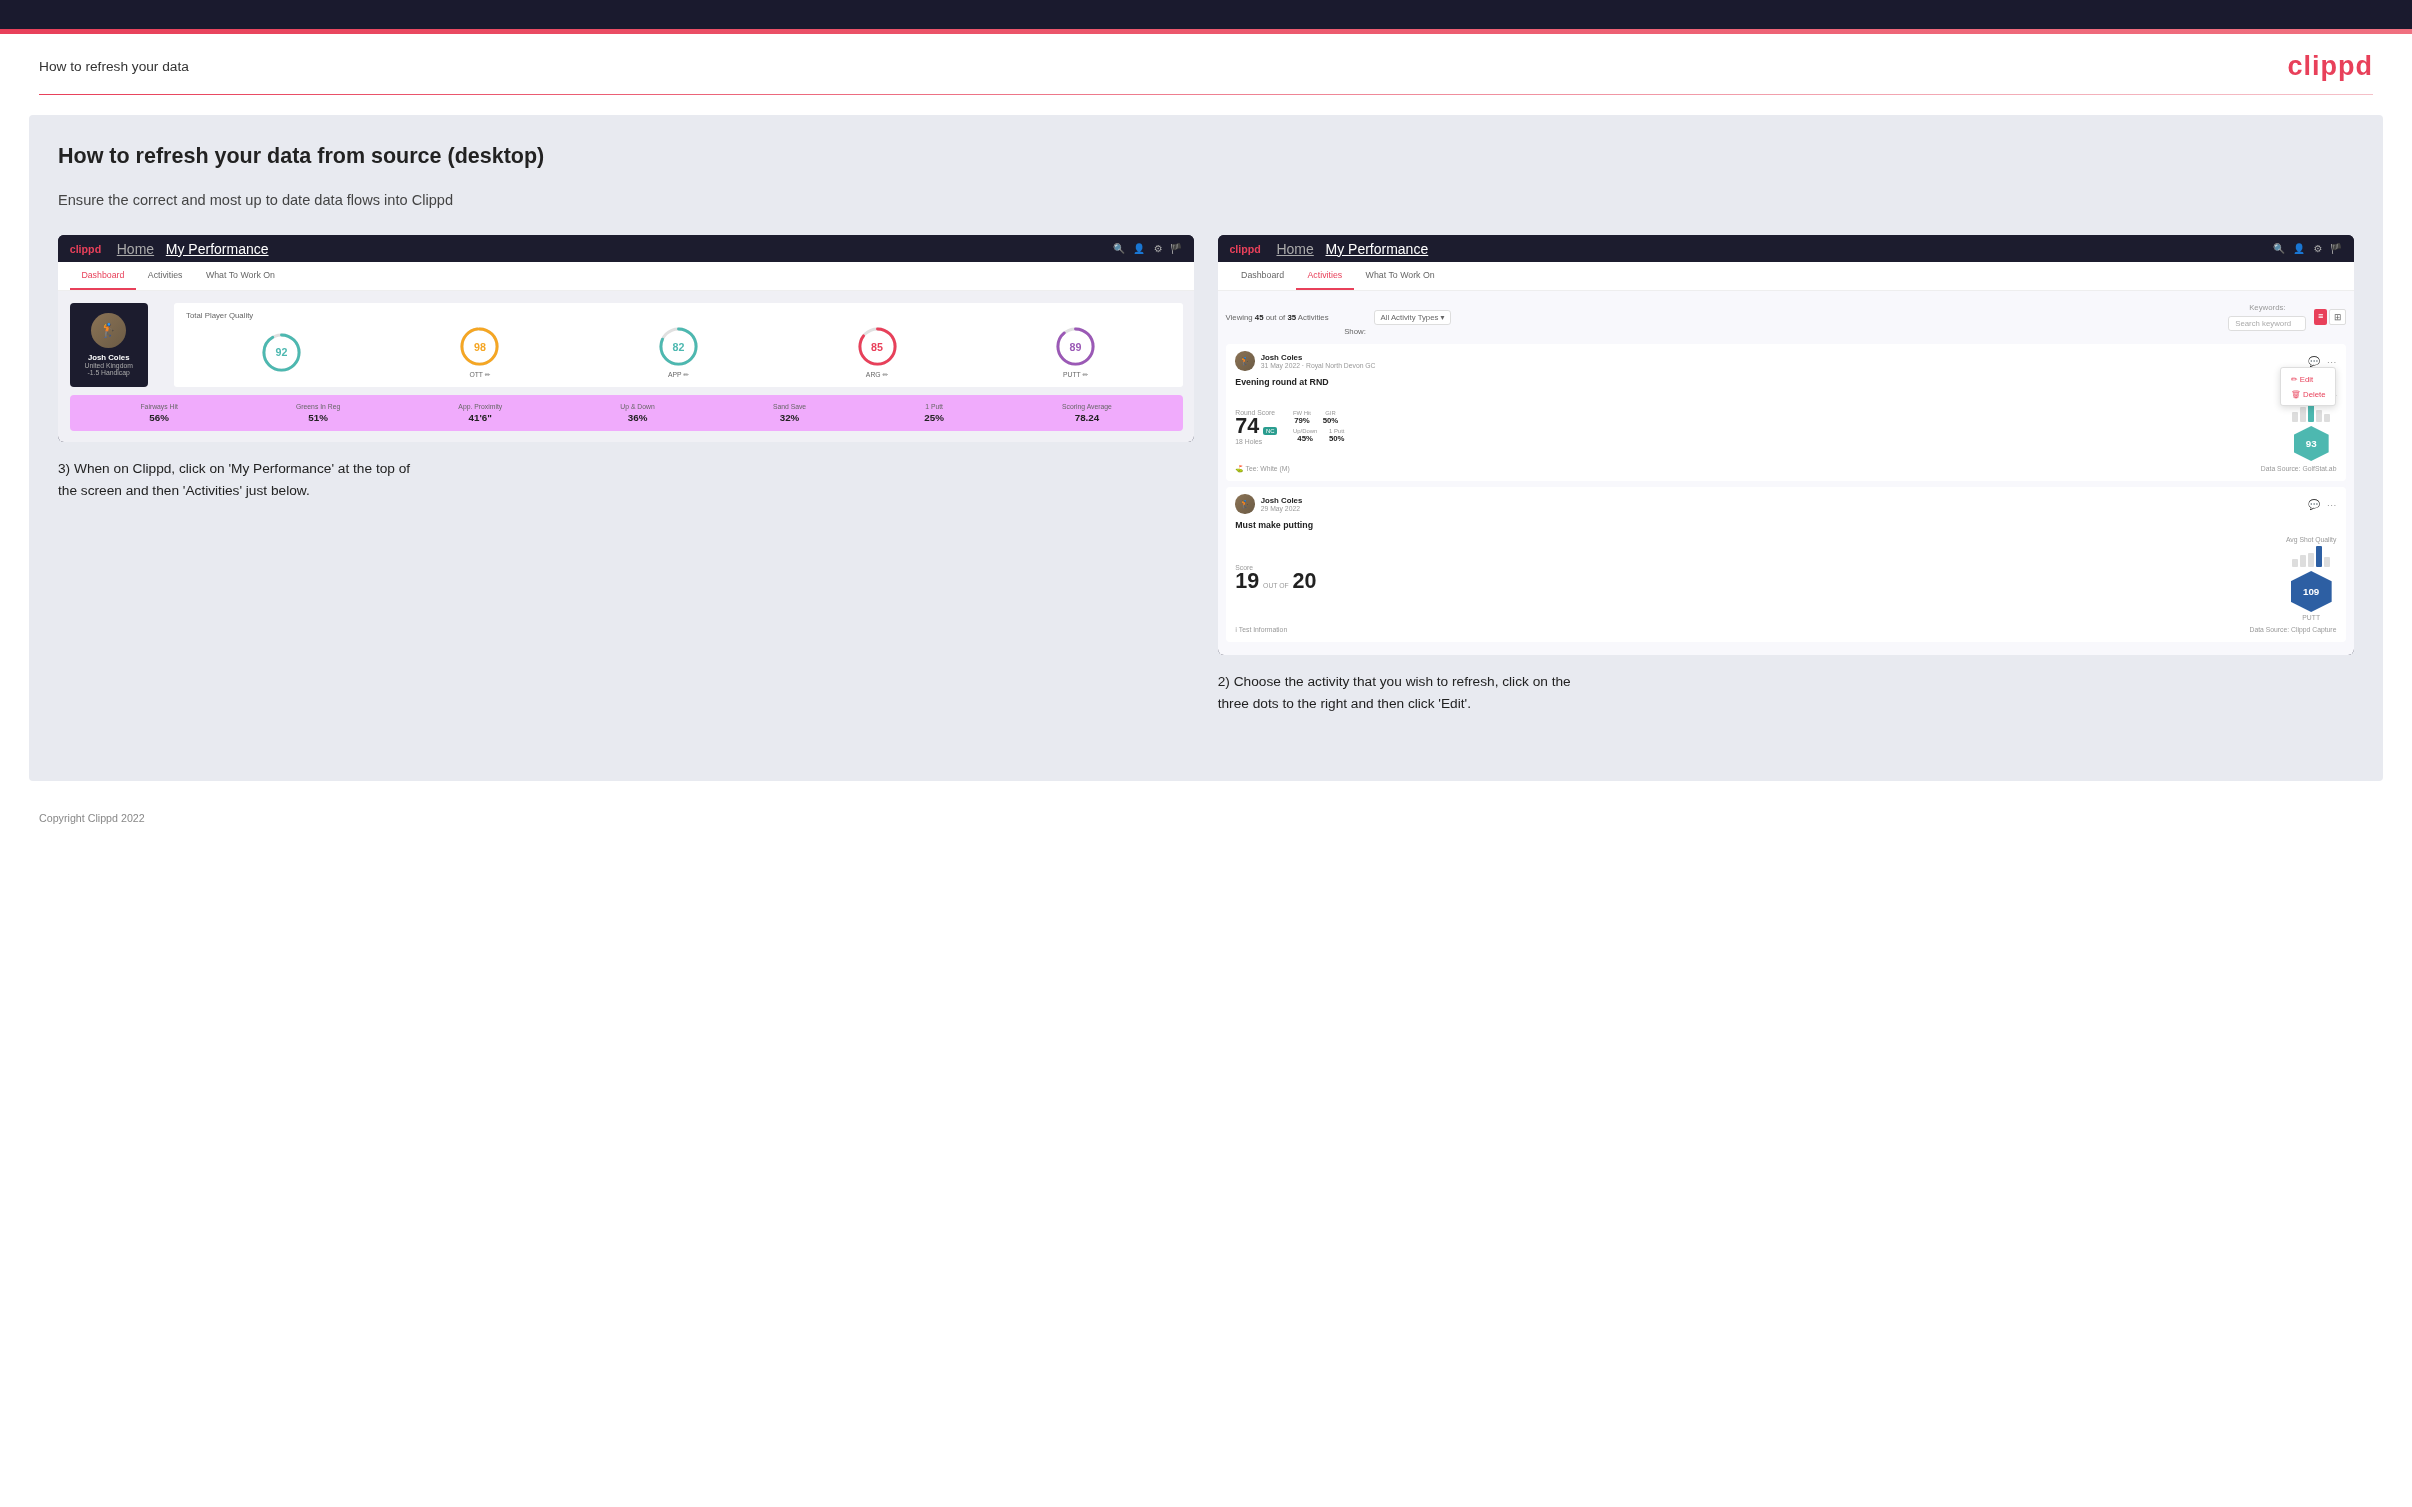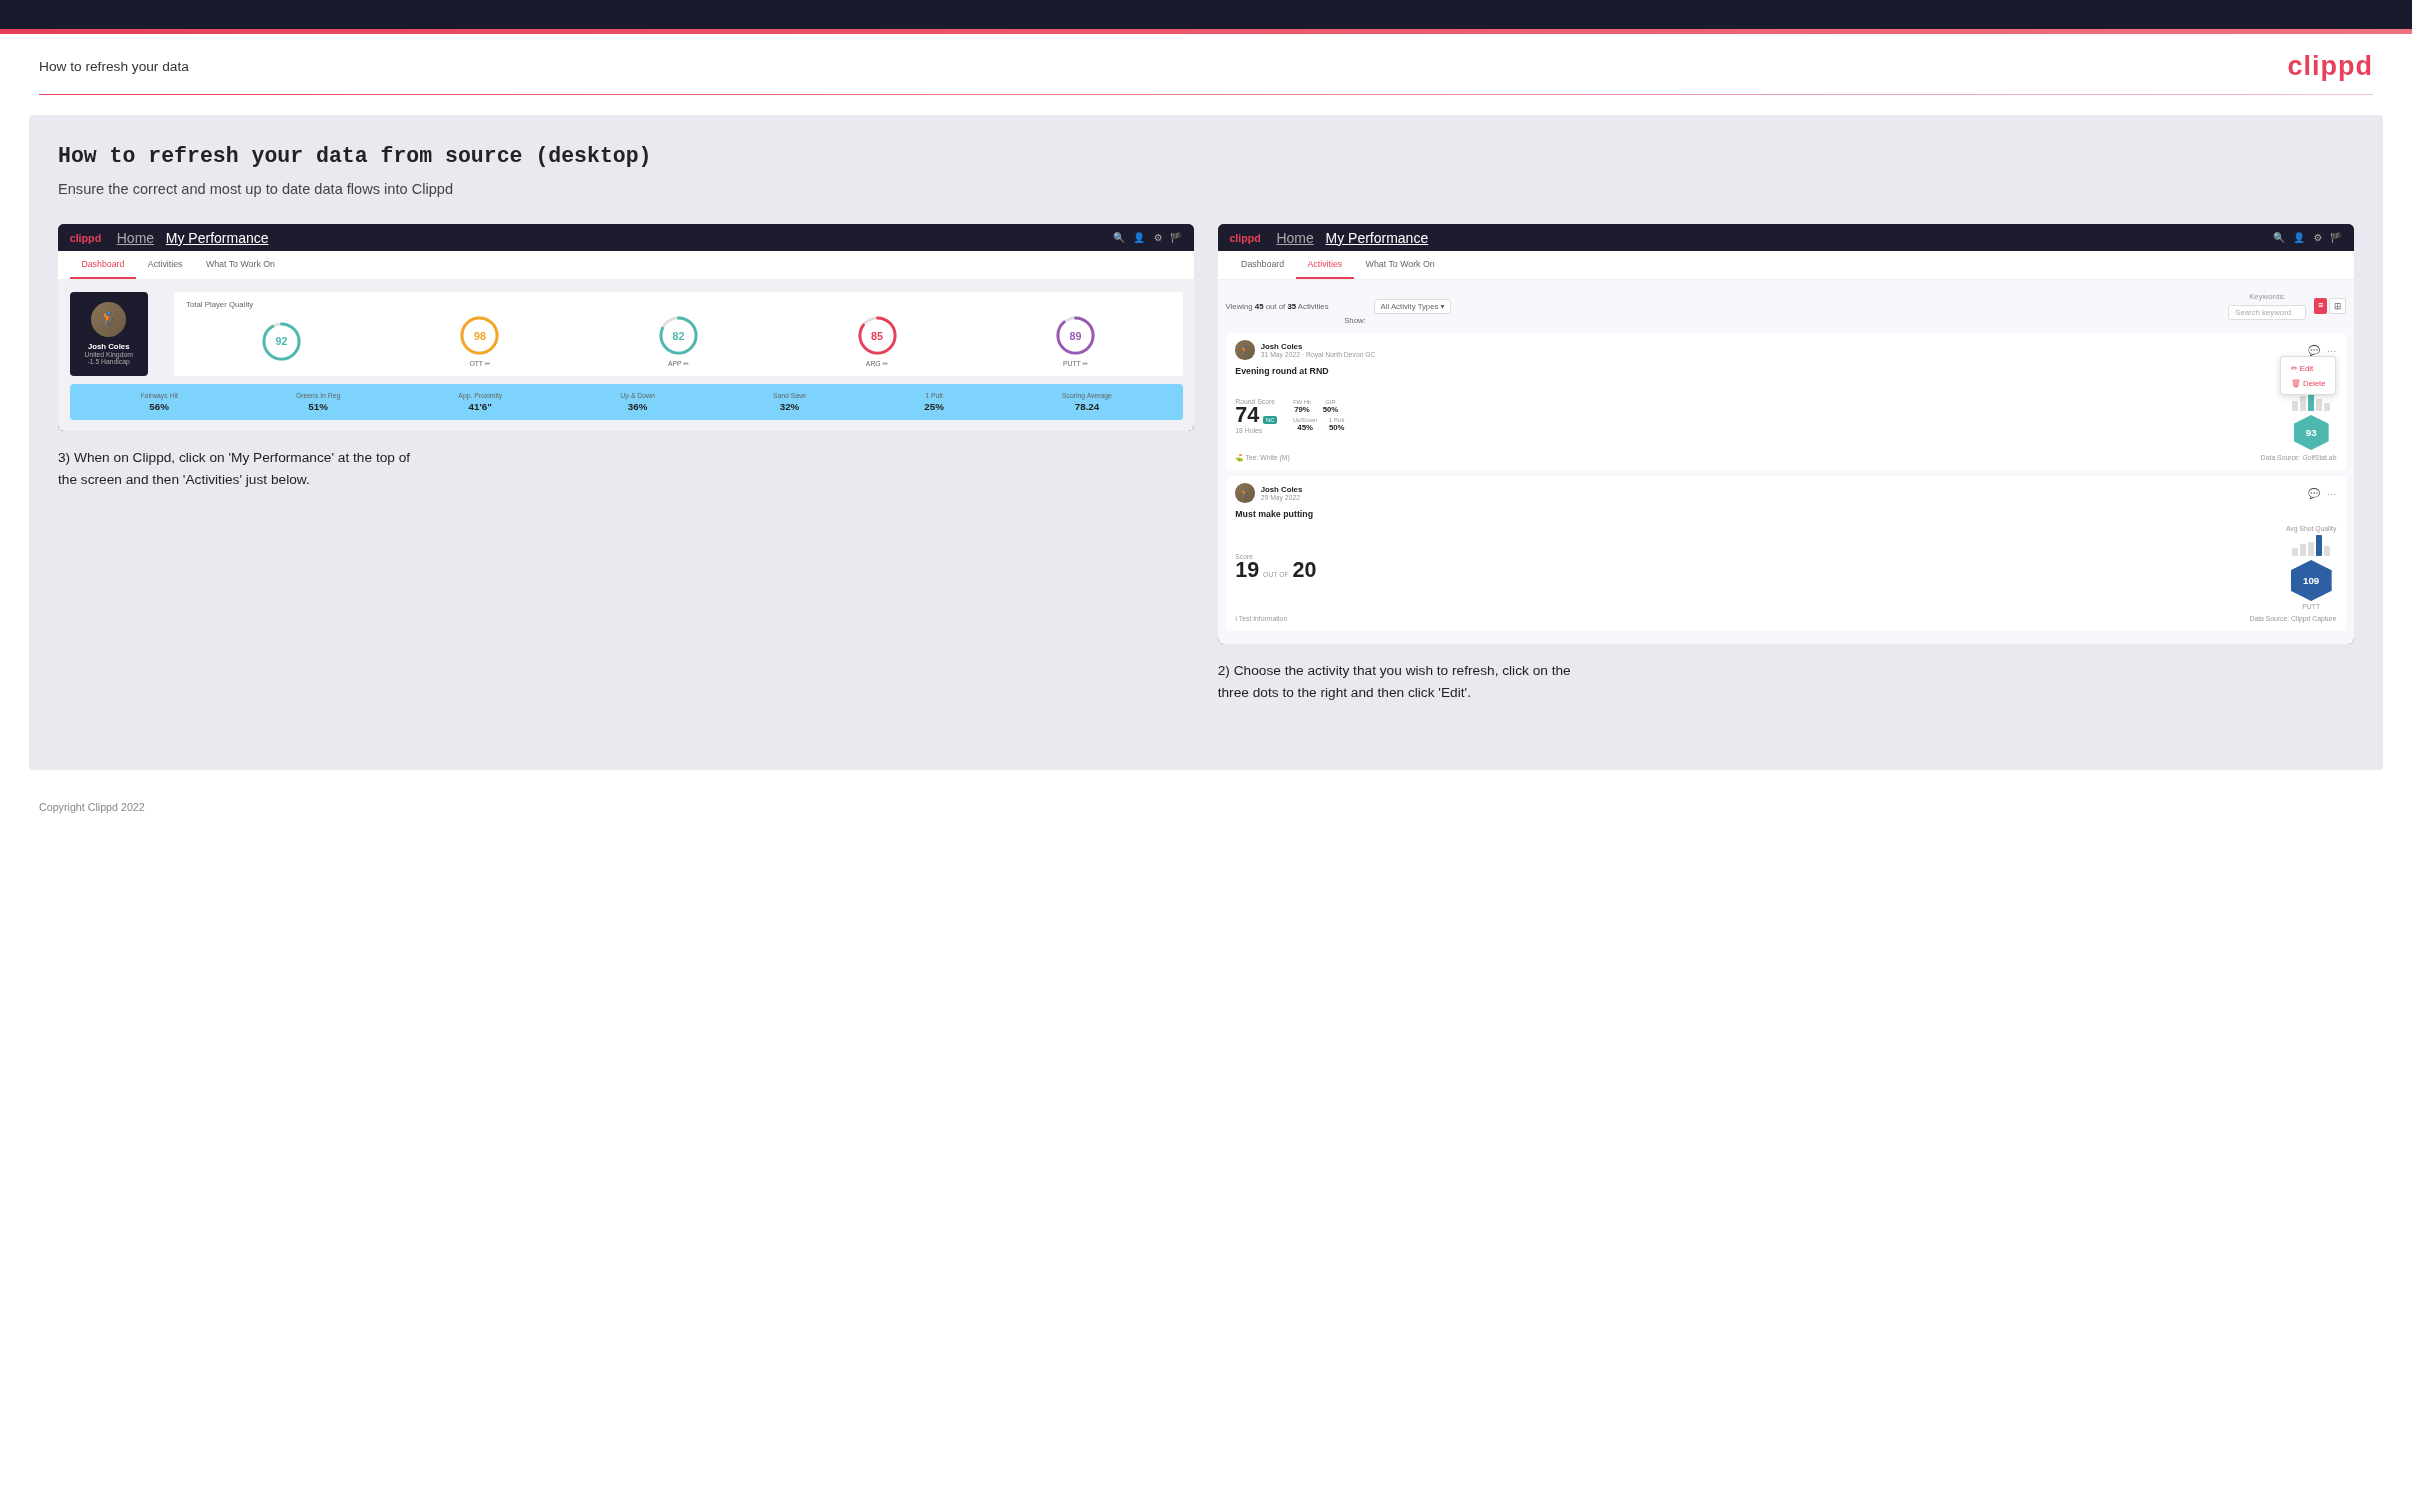--- a/index.html
+++ b/index.html
@@ -43,22 +43,21 @@
     .main-content {
       background: #e8eaf0;
       margin: 19.5px 29px;
       padding: 29px 29px 39px 29px;
       border-radius: 3.9px;
     }
     .main-title {
       font-size: 21.5px;
       font-weight: 700;
       color: #222;
-      margin-bottom: 13px;
-      font-family: Liberation Mono, monospace;
+      margin-bottom: 23px;
     }
     .main-subtitle {
       font-size: 14.6px;
       color: #444;
       margin-bottom: 27px;
     }
     .screenshots-row {
       display: flex;
       gap: 23.4px;
       margin-bottom: 27px;
@@ -210,21 +209,21 @@
     }
     .circle-value {
       position: absolute;
       top: 50%;
       left: 50%;
       transform: translate(-50%, -50%);
       font-size: 10.7px;
       font-weight: 700;
     }
     .stats-bar {
-      background: #7dd3fc;
+      background: #f0abfc;
       border-radius: 3.9px;
       padding: 7.8px 11.7px;
       display: flex;
       justify-content: space-around;
       margin-top: 7.8px;
     }
     .stat-item {
       display: flex;
       flex-direction: column;
       align-items: center;

